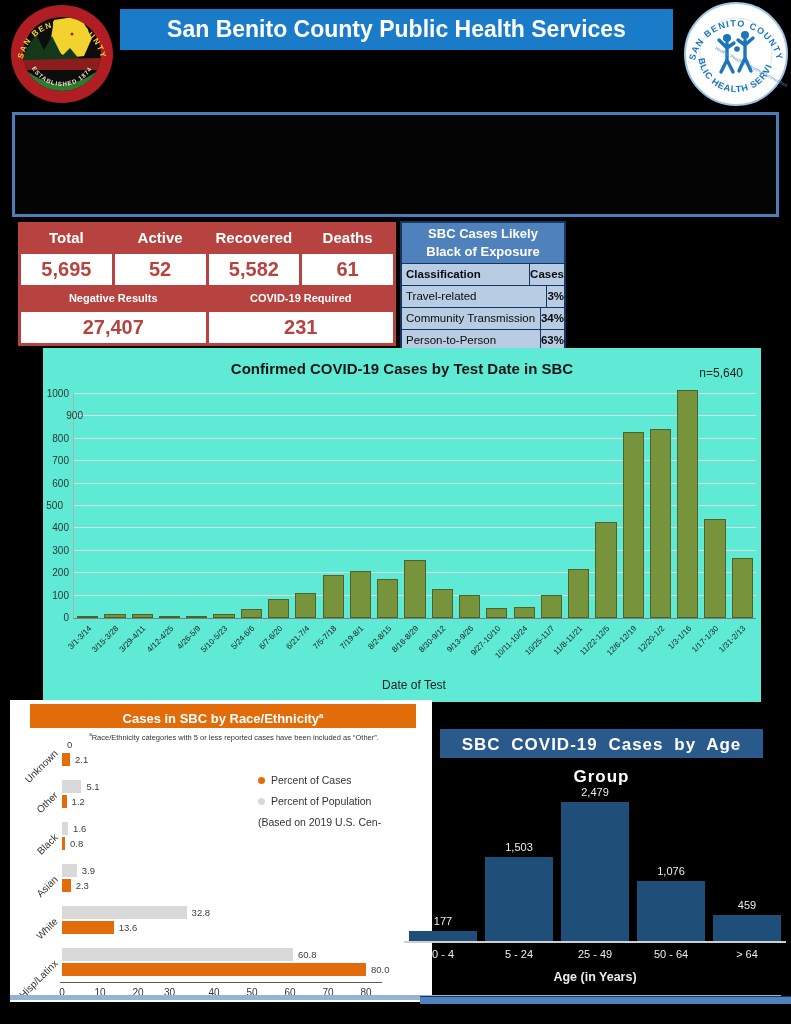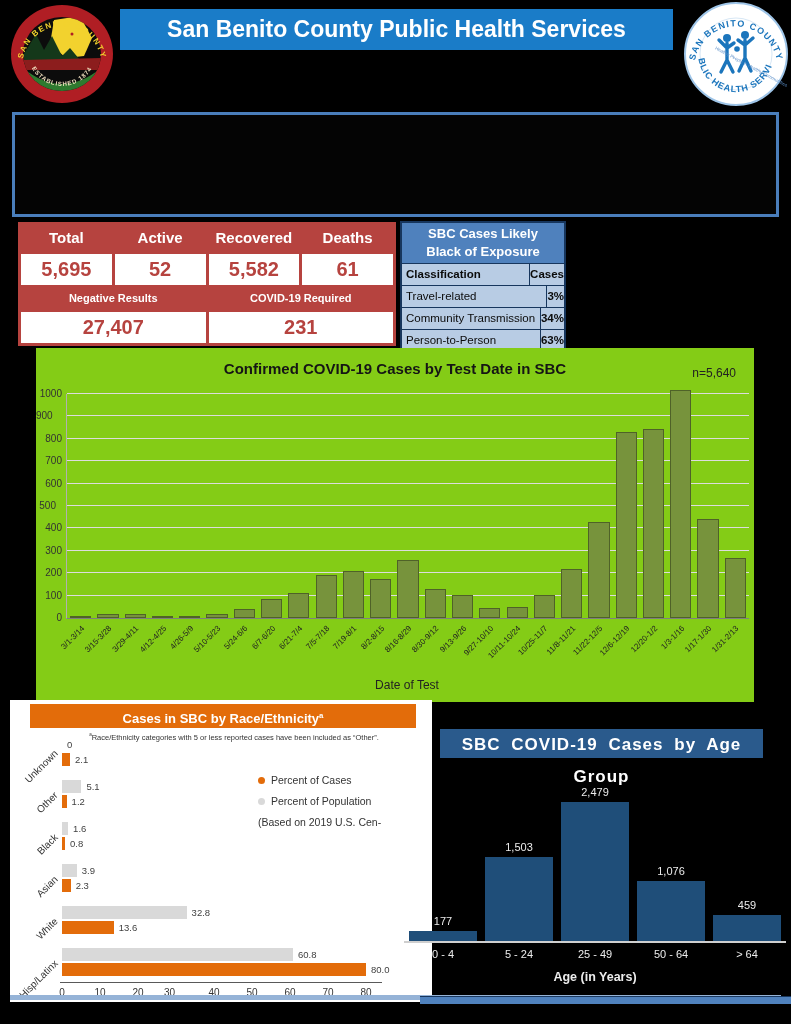--- a/index.html
+++ b/index.html
@@ -23,21 +23,21 @@
   .exptab{left:400px;top:221px;width:166px;border:2px solid #17365d;border-bottom-width:3px;
           background:#b8cce4;box-sizing:border-box;font-size:11.5px;color:#0b0b0b;}
   .exptitle{background:#4f81bd;color:#fff;font-weight:bold;font-size:13px;text-align:center;
             line-height:18px;padding:2px 0;border-bottom:1px solid #17365d;}
   .exprow{display:flex;border-bottom:1px solid #17365d;height:21px;line-height:21px;}
   .exprow:last-child{border-bottom:none;}
   .expc1{width:148px;padding-left:4px;border-right:1px solid #17365d;text-align:left;}
   .expc2{flex:1;text-align:center;font-weight:bold;}
   .exphead .expc1{font-weight:bold;}
   
-  .panel1{left:36px;top:348px;width:718px;height:354px;background:#84cc16;}
+  .panel1{left:43px;top:348px;width:718px;height:354px;background:#5eead4;}
   .c1-title{left:0;right:0;top:12px;text-align:center;font-weight:600;font-size:15px;color:#151515;}
   .c1-n{right:18px;top:18px;font-size:12px;color:#222;}
   .c1-plot{left:30px;top:46px;width:682px;height:224px;border-left:1px solid #b0b0b0;border-bottom:1px solid #7f7f7f;}
   .c1-xlabel{left:30px;top:330px;width:682px;text-align:center;font-size:12px;color:#222;}
   
   .panel2{left:10px;top:700px;width:422px;height:302px;background:#fff;}
   .race-banner{left:20px;top:4px;width:386px;height:24px;background:#e36c0a;color:#fff;
                font-weight:bold;font-size:13px;text-align:center;line-height:24px;}
   .race-note{left:36px;top:32px;width:376px;text-align:center;font-size:7.5px;color:#333;}
   .race-axis{left:50px;top:282px;width:322px;height:1px;background:#595959;}
@@ -213,21 +213,21 @@
     <div class="abs c1-xlabel">Date of Test</div>
   <div style="position: absolute; left: 0px; width: 26px; text-align: right; top: 264px; font-size: 10px; color: rgb(51, 51, 51);">0</div>
       <div style="position: absolute; left: 0px; width: 26px; text-align: right; top: 241.6px; font-size: 10px; color: rgb(51, 51, 51);">100</div>
       <div style="position: absolute; left: 0px; width: 26px; text-align: right; top: 219.2px; font-size: 10px; color: rgb(51, 51, 51);">200</div>
       <div style="position: absolute; left: 0px; width: 26px; text-align: right; top: 196.8px; font-size: 10px; color: rgb(51, 51, 51);">300</div>
       <div style="position: absolute; left: 0px; width: 26px; text-align: right; top: 174.4px; font-size: 10px; color: rgb(51, 51, 51);">400</div>
       <div style="position: absolute; left: 0px; width: 20px; text-align: right; top: 152px; font-size: 10px; color: rgb(51, 51, 51);">500</div>
       <div style="position: absolute; left: 0px; width: 26px; text-align: right; top: 129.6px; font-size: 10px; color: rgb(51, 51, 51);">600</div>
       <div style="position: absolute; left: 0px; width: 26px; text-align: right; top: 107.2px; font-size: 10px; color: rgb(51, 51, 51);">700</div>
       <div style="position: absolute; left: 0px; width: 26px; text-align: right; top: 84.8px; font-size: 10px; color: rgb(51, 51, 51);">800</div>
-      <div style="position: absolute; left: 0px; width: 40px; top: 62.4px; font-size: 10px; color: rgb(51, 51, 51);">900</div>
+      <div style="position: absolute; left: 0px; width: 40px; text-align: right; top: 62.4px; font-size: 10px; color: rgb(51, 51, 51);">900</div>
       <div style="position: absolute; left: 0px; width: 26px; text-align: right; top: 40px; font-size: 10px; color: rgb(51, 51, 51);">1000</div>
       <div style="position: absolute; left: -56.4px; top: 276px; width: 100px; text-align: right; font-size: 8px; color: rgb(34, 34, 34); white-space: nowrap; transform: rotate(-45deg); transform-origin: right top;">3/1-3/14</div>
       <div style="position: absolute; left: -29.1px; top: 276px; width: 100px; text-align: right; font-size: 8px; color: rgb(34, 34, 34); white-space: nowrap; transform: rotate(-45deg); transform-origin: right top;">3/15-3/28</div>
       <div style="position: absolute; left: -1.8px; top: 276px; width: 100px; text-align: right; font-size: 8px; color: rgb(34, 34, 34); white-space: nowrap; transform: rotate(-45deg); transform-origin: right top;">3/29-4/11</div>
       <div style="position: absolute; left: 25.5px; top: 276px; width: 100px; text-align: right; font-size: 8px; color: rgb(34, 34, 34); white-space: nowrap; transform: rotate(-45deg); transform-origin: right top;">4/12-4/25</div>
       <div style="position: absolute; left: 52.8px; top: 276px; width: 100px; text-align: right; font-size: 8px; color: rgb(34, 34, 34); white-space: nowrap; transform: rotate(-45deg); transform-origin: right top;">4/26-5/9</div>
       <div style="position: absolute; left: 80px; top: 276px; width: 100px; text-align: right; font-size: 8px; color: rgb(34, 34, 34); white-space: nowrap; transform: rotate(-45deg); transform-origin: right top;">5/10-5/23</div>
       <div style="position: absolute; left: 107.3px; top: 276px; width: 100px; text-align: right; font-size: 8px; color: rgb(34, 34, 34); white-space: nowrap; transform: rotate(-45deg); transform-origin: right top;">5/24-6/6</div>
       <div style="position: absolute; left: 134.6px; top: 276px; width: 100px; text-align: right; font-size: 8px; color: rgb(34, 34, 34); white-space: nowrap; transform: rotate(-45deg); transform-origin: right top;">6/7-6/20</div>
       <div style="position: absolute; left: 161.9px; top: 276px; width: 100px; text-align: right; font-size: 8px; color: rgb(34, 34, 34); white-space: nowrap; transform: rotate(-45deg); transform-origin: right top;">6/21-7/4</div>

